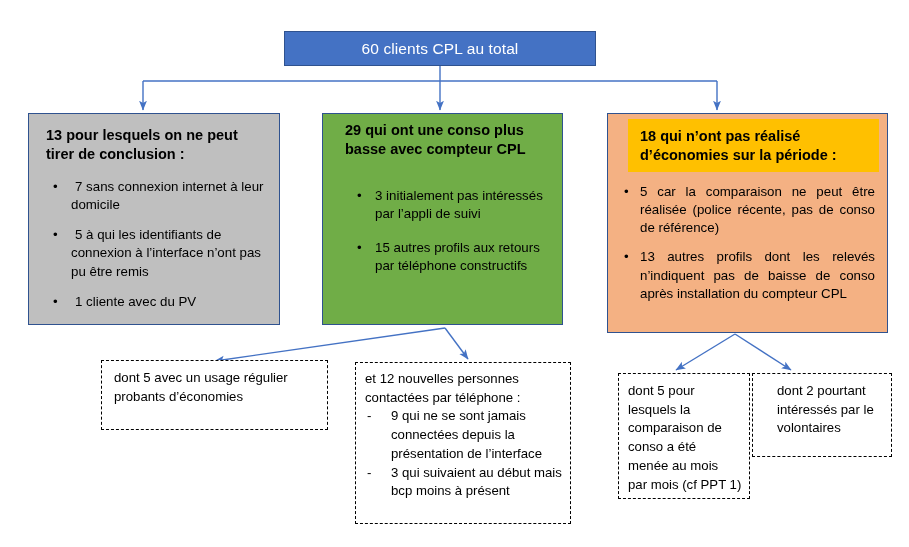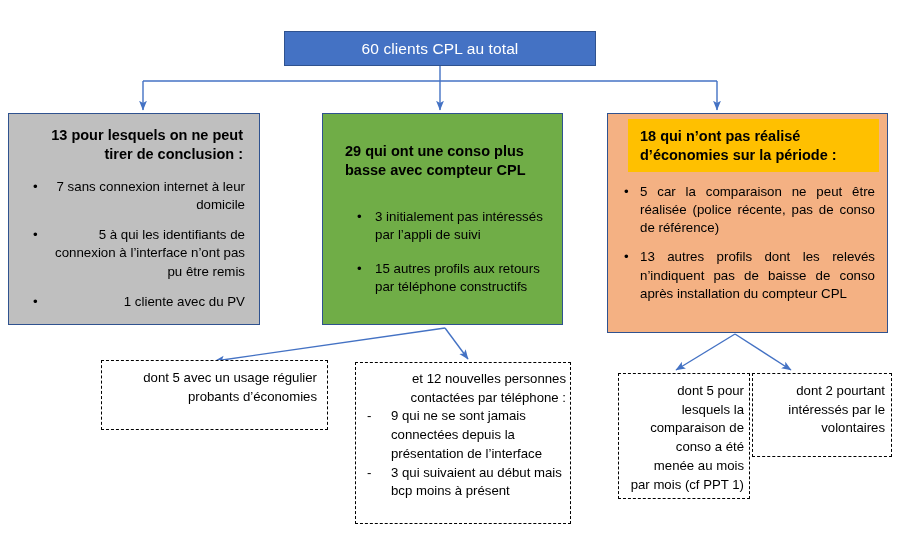--- a/index.html
+++ b/index.html
@@ -39,24 +39,23 @@
     line-height: 1.1;
     letter-spacing: 0.1px;
   }
 
   
   .cat-box {
     border: 1px solid #2F528F;
     padding: 0;
   }
   #cat-gray {
-    left: 8px; top: 113px;
+    left: 28px; top: 113px;
     width: 252px; height: 212px;
     background: #BFBFBF;
-    text-align: right;
   }
   #cat-green {
     left: 322px; top: 113px;
     width: 241px; height: 212px;
     background: #70AD47;
   }
   #cat-orange {
     left: 607px; top: 113px;
     width: 281px; height: 220px;
     background: #F4B183;
@@ -64,21 +63,21 @@
 
   .cat-title {
     font-weight: bold;
     font-size: 14.5px;
     line-height: 1.32;
   }
   #cat-gray .cat-title {
     margin: 12px 16px 0 17px;
   }
   #cat-green .cat-title {
-    margin: 28px 12px 0 22px;
+    margin: 7px 12px 0 22px;
   }
   #cat-orange .cat-title {
     background: #FFC000;
     margin: 5px 8px 0 20px;
     padding: 8px 10px 7px 12px;
   }
 
   ul.bul {
     list-style: none;
     margin: 0;
@@ -130,21 +129,21 @@
   #note-3 {
     left: 618px; top: 373px;
     width: 132px; height: 126px;
     padding: 8px 5px 0 9px;
   }
   #note-4 {
     left: 752px; top: 373px;
     width: 140px; height: 84px;
     padding: 8px 6px 0 24px;
   }
-  .note .line { display: block; text-align: right; }
+  .note .line { display: block; }
   .sublist {
     list-style: none;
     margin: 0;
     padding: 0;
   }
   .sublist li {
     position: relative;
     padding-left: 26px;
     margin: 0;
   }

